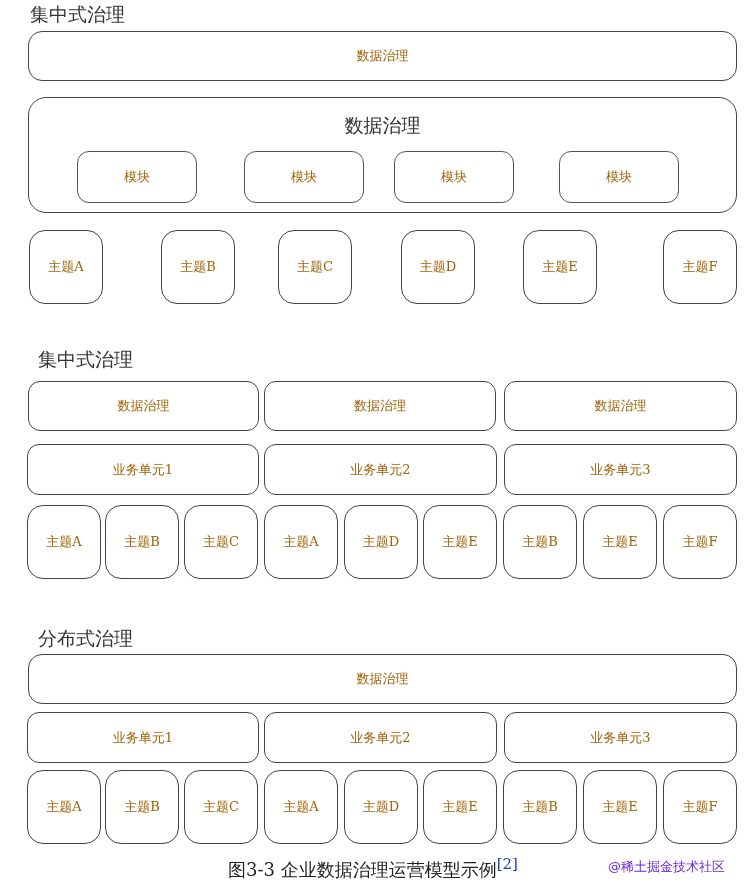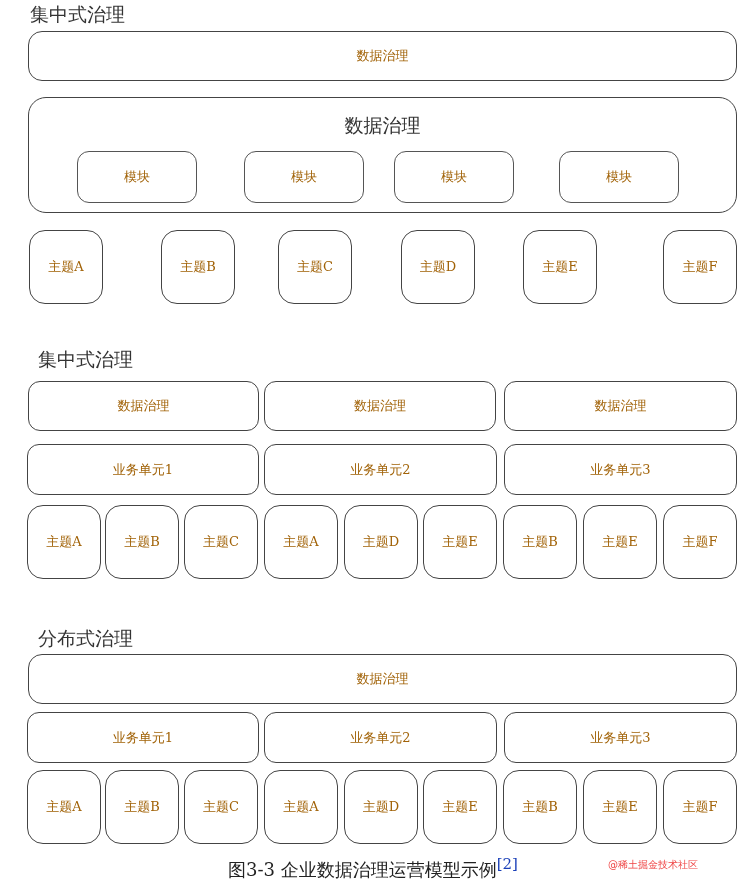--- a/index.html
+++ b/index.html
@@ -10,21 +10,21 @@
   .box { border: 1.5px solid #444; background: #fff; display: flex; align-items: center; justify-content: center;
          font-size: 13px; color: #a16207; }
   .r-lg { border-radius: 14px; }
   .r-md { border-radius: 12px; }
   .r-sm { border-radius: 16px; }
   .sq { border-radius: 12px; border-color: #555; }
   .bu-container { border: 1.5px solid #444; border-radius: 18px; }
   .bu-title { font-size: 19px; color: #333; text-align: center; }
   .caption { font-size: 18px; color: #222; white-space: nowrap; }
   .caption sup { color: #1a3fb8; font-size: 15px; }
-  .watermark { font-family: "DejaVu Sans", "Liberation Sans", sans-serif; font-size: 10px; color: #ef4444; white-space: nowrap; }
+  .watermark { font-family: "DejaVu Sans", "Liberation Sans", sans-serif; font-size: 13px; color: #6d28d9; white-space: nowrap; }
 </style>
 </head>
 <body>
 
 <div class="abs section-title" style="left:30px; top:2px;">集中式治理</div>
 
 <div class="abs box r-lg" style="left:28px; top:31px; width:709px; height:50px;">
   <span>数据治理</span>
 </div>
 

